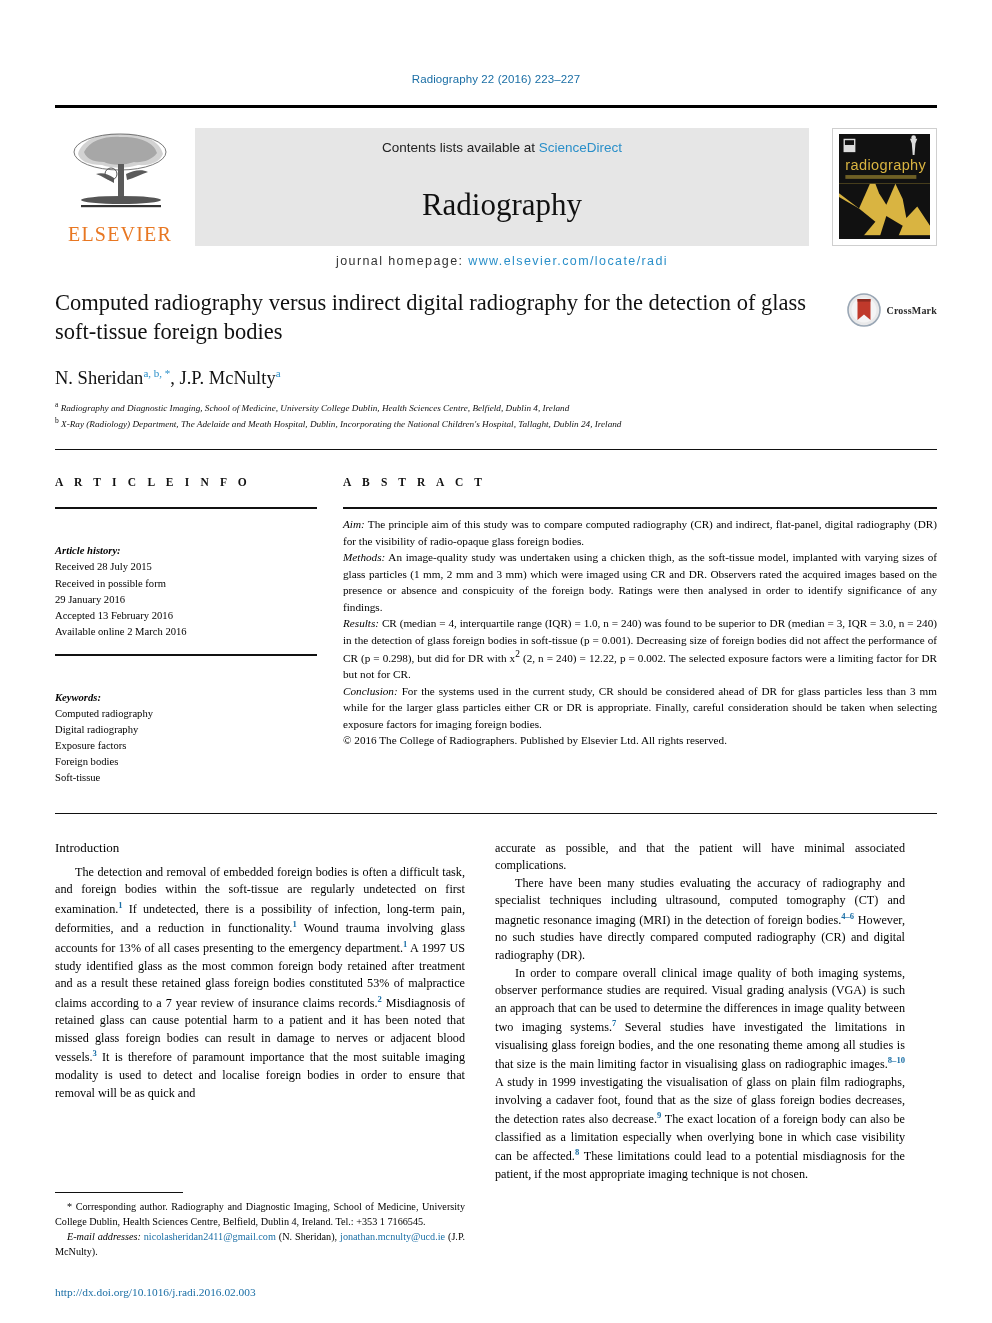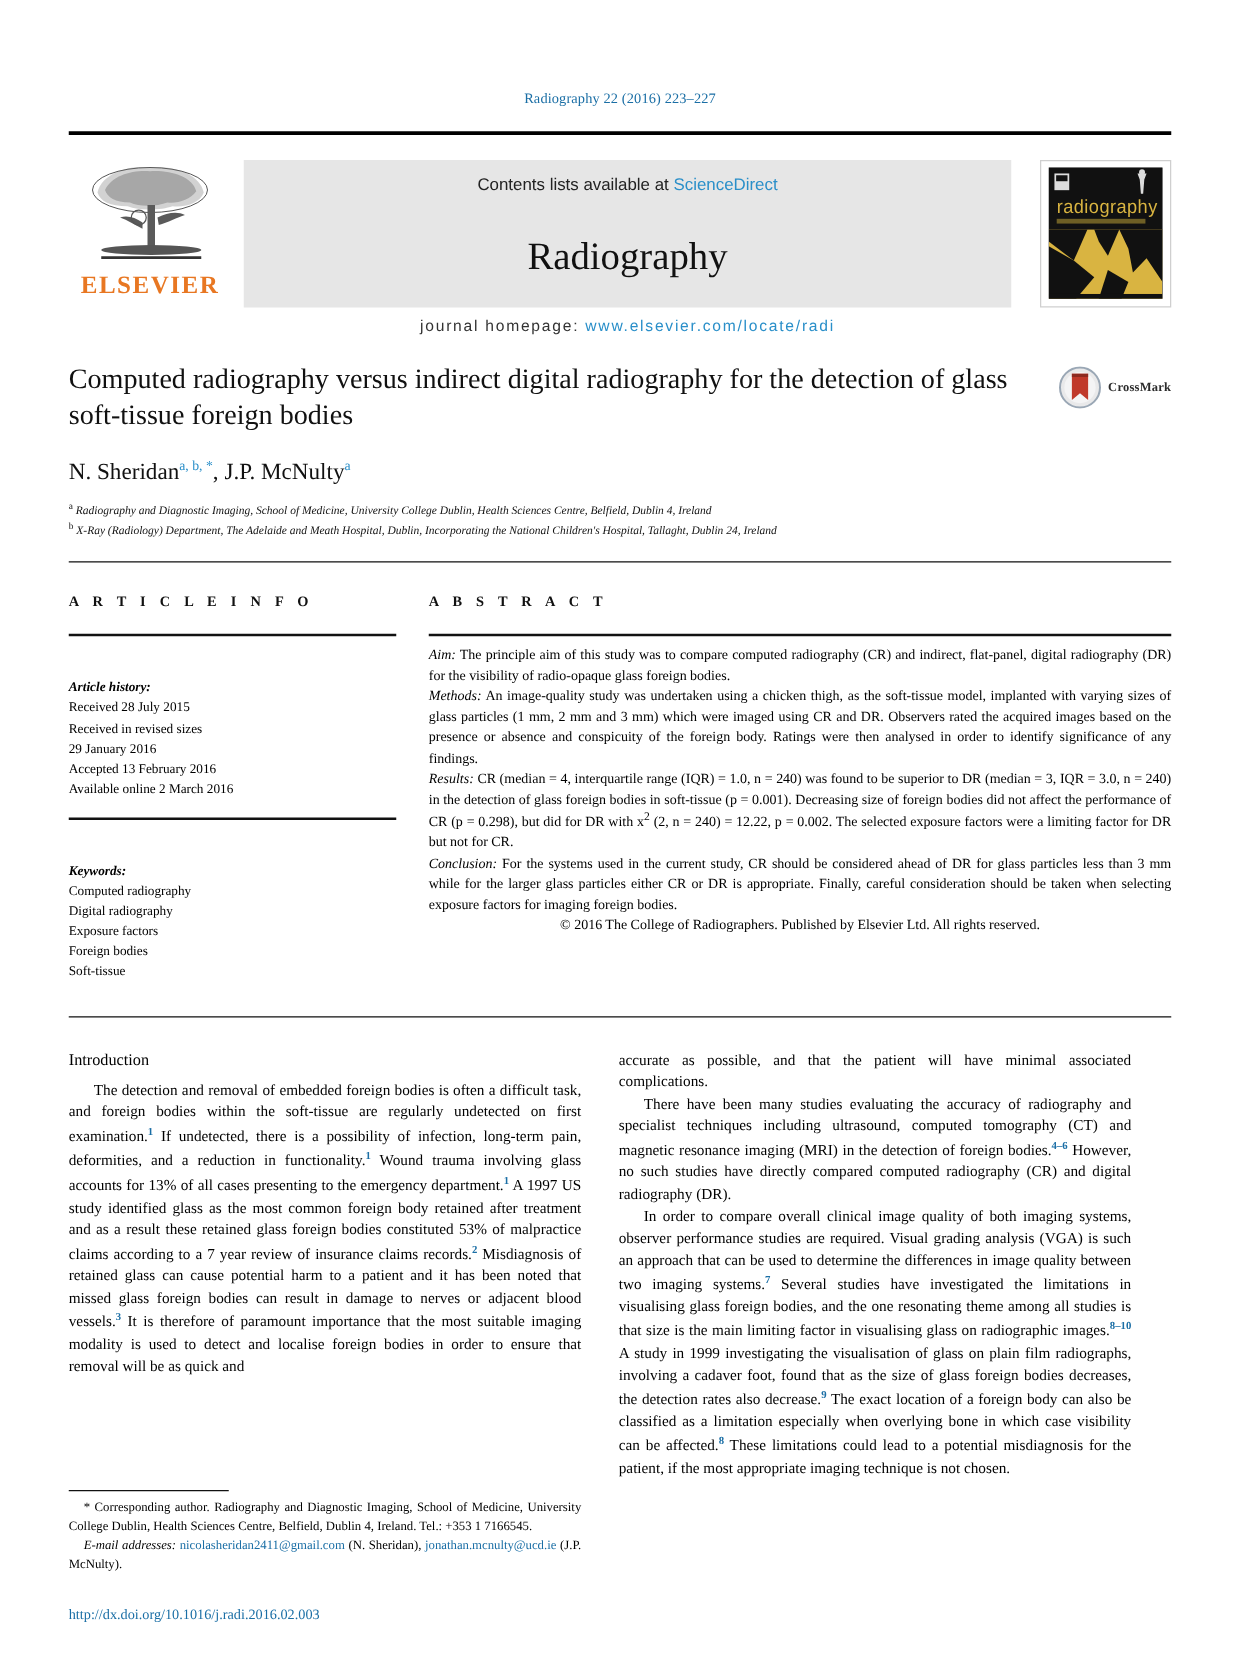--- a/index.html
+++ b/index.html
@@ -14,37 +14,37 @@
     overflow: hidden;
   }
 
   .page { position: relative; width: 992px; height: 1323px; padding: 0 55px; }
 
   
   .runhead {
     text-align: center;
     color: #1a6ea5;
     font-size: 11.5px;
-    font-family: Liberation Serif, serif;
+    font-family: Liberation Sans, sans-serif;
     padding-top: 73px;
     letter-spacing: 0.1px;
   }
 
   
   .masthead { margin-top: 20px; display: flex; align-items: stretch; height: 121px; }
   .rule-top {
     height: 3px; background: #000; margin-top: 0px;
     width: 100%;
   }
   .mast-inner { display: flex; width: 100%; height: 118px; }
 
   .elsevier-box {
     width: 130px; flex: 0 0 130px;
-    display: flex; flex-direction: column; justify-content: flex-start;
-    align-items: center; padding-bottom: 2px; font-weight: bold;
+    display: flex; flex-direction: column; justify-content: space-between;
+    align-items: center; padding-bottom: 2px;
   }
   .elsevier-tree { width: 112px; height: 88px; }
   .elsevier-word {
     color: #e87722; font-size: 20px; letter-spacing: 1.2px;
     font-family: "Liberation Serif", serif; line-height: 1;
     margin-top: 2px;
   }
 
   .banner {
     flex: 1 1 auto; background: #e6e6e6;
@@ -102,21 +102,21 @@
     font-family: "Liberation Serif", serif; font-weight: bold;
     font-size: 11.5px; letter-spacing: 4.2px; color: #111; margin-bottom: 19px;
   }
   .info-body { font-size: 10.6px; line-height: 1.52; padding-top: 6px; }
   .info-body .lead { font-style: italic; font-weight: bold; margin-top: 28px; }
   .info-gap { height: 14px; }
 
   .abs-body { font-size: 11.2px; line-height: 1.47; text-align: justify; padding-top: 7px; }
   .abs-body p { margin: 0; }
   .abs-body i { font-style: italic; }
-  .abs-copy { text-align: center; margin-top: 2px; }
+  .abs-copy { text-align: left; margin-top: 2px; }
 
   .rule-after-abs { height: 1px; background:#111; margin-top: 26px; }
 
   
   .body2col {
     margin-top: 26px; display: flex; gap: 30px;
   }
   .bcol { width: 410px; flex: 0 0 410px; }
   .bhead { font-weight: normal; font-size: 13px; margin: 0 0 8px 0; font-family:"Liberation Serif", serif; }
   .btext { font-size: 12.2px; line-height: 1.44; text-align: justify; }
@@ -231,21 +231,21 @@
   <div class="rule-thin" style="margin-top:18px;"></div>
 
   <div class="infoabs">
 
     <div class="col-info">
       <div class="sec-head">A R T I C L E   I N F O</div>
       <div class="rule-med"></div>
       <div class="info-body">
         <div class="lead">Article history:</div>
         <div>Received 28 July 2015</div>
-        <div>Received in revised sizes</div>
+        <div>Received in possible form</div>
         <div>29 January 2016</div>
         <div>Accepted 13 February 2016</div>
         <div>Available online 2 March 2016</div>
       </div>
       <div class="info-gap"></div>
       <div class="rule-med"></div>
       <div class="info-body">
         <div class="lead">Keywords:</div>
         <div>Computed radiography</div>
         <div>Digital radiography</div>

